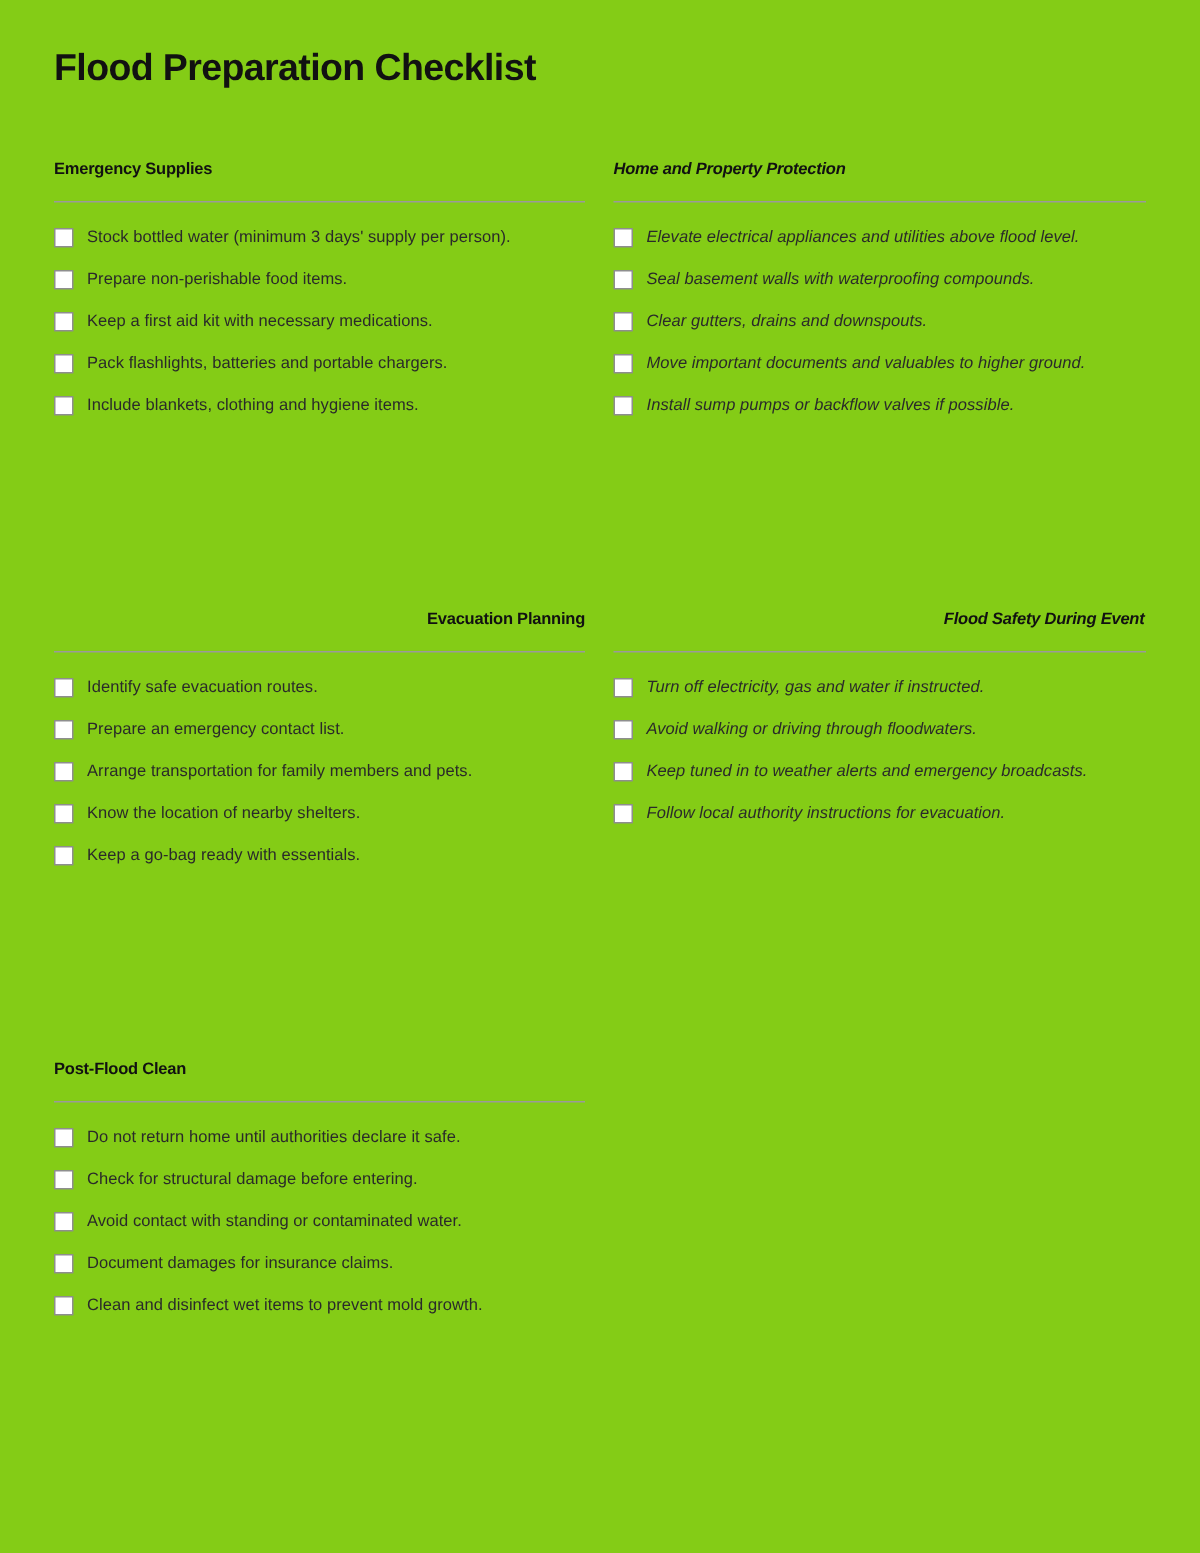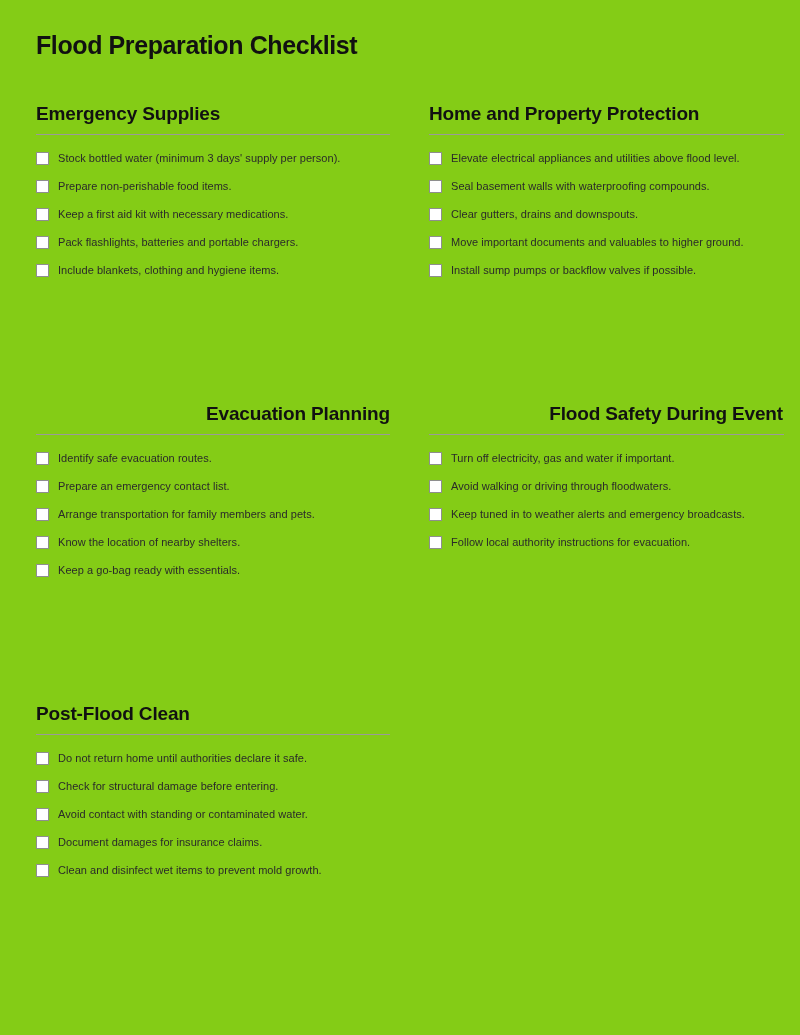--- a/index.html
+++ b/index.html
@@ -37,27 +37,27 @@
     position: absolute;
     left: 0;
     top: 104px;
     width: 800px;
   }
   .section {
     position: absolute;
     width: 354px;
   }
   .section.col-left  { left: 36px; }
-  .section.col-right { left: 429px; }
+  .section.col-right { left: 409px; font-style: italic; }
   .section.row-1 { top: 0px; }
   .section.row-2 { top: 300px; text-align: right; }
   .section.row-3 { top: 600px; }
 
   .section-title {
-    font-size: 19px;
+    font-size: 11px;
     font-weight: 600;
     letter-spacing: -0.15px;
     color: #111111;
     line-height: 19px;
     white-space: nowrap;
   }
   .section-rule {
     margin-top: 11px;
     height: 1px;
     background: #9a9a9a;
@@ -178,21 +178,21 @@
             <div class="item-label">Keep a go-bag ready with essentials.</div>
           </div>
         </div>
       </div>
       <div class="section col-right row-2">
         <div class="section-title">Flood Safety During Event</div>
         <div class="section-rule"></div>
         <div class="items">
           <div class="item">
             <div class="checkbox"></div>
-            <div class="item-label">Turn off electricity, gas and water if important.</div>
+            <div class="item-label">Turn off electricity, gas and water if instructed.</div>
           </div>
           <div class="item">
             <div class="checkbox"></div>
             <div class="item-label">Avoid walking or driving through floodwaters.</div>
           </div>
           <div class="item">
             <div class="checkbox"></div>
             <div class="item-label">Keep tuned in to weather alerts and emergency broadcasts.</div>
           </div>
           <div class="item">

